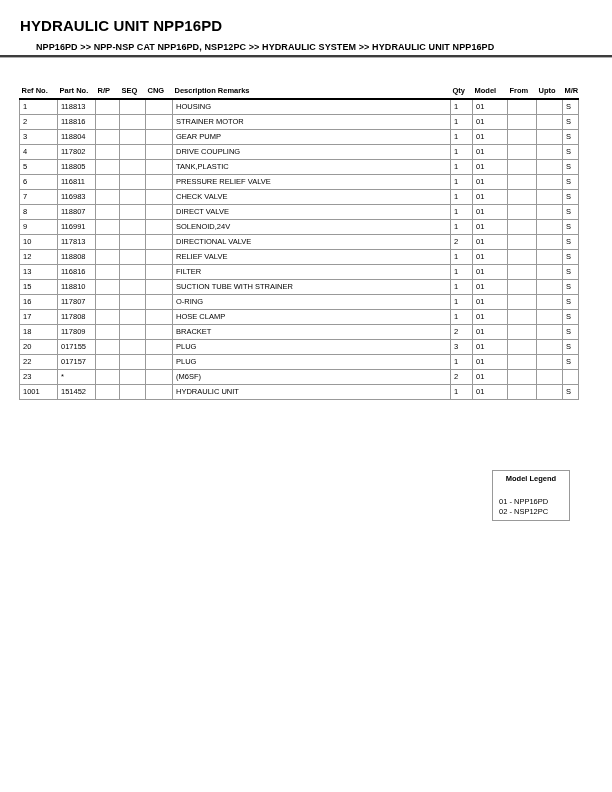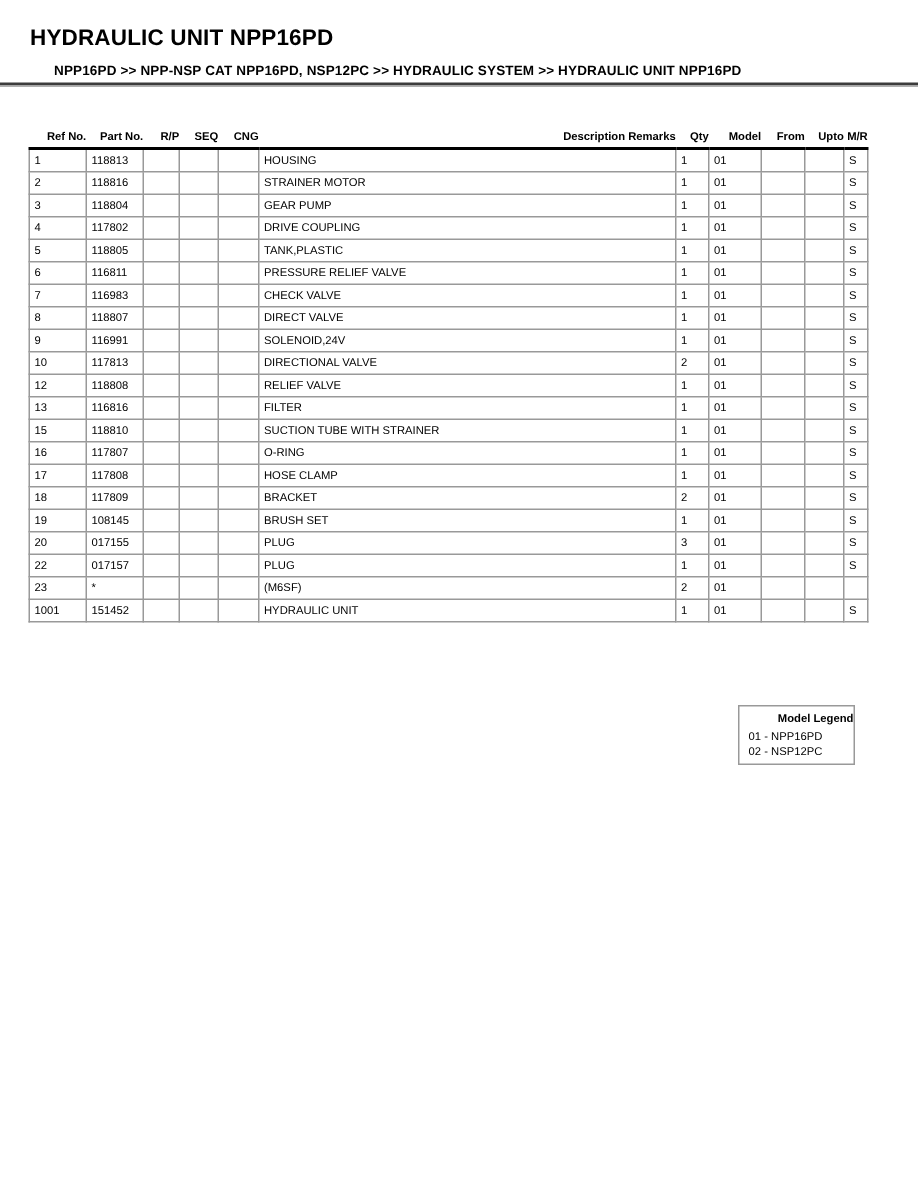--- a/index.html
+++ b/index.html
@@ -30,21 +30,21 @@
   }
   .rule .rule-dark { height:2px; background:#3c3c3c; }
   .rule .rule-light { height:1px; background:#b0b0b0; }
 
   .parts-table {
     position:absolute; left:19px; top:84px; width:559px;
     border-collapse:collapse; table-layout:fixed;
     font-size:7.5px; color:#000;
   }
   .parts-table th {
-    font-weight:bold; text-align:right;
+    font-weight:bold; text-align:left;
     padding:0 0 3px 2px;
     border:none; border-bottom:2.5px solid #000;
     height:15px; vertical-align:bottom;
     white-space:nowrap; overflow:visible;
   }
   .parts-table td {
     border:1px solid #999999;
     height:14.6px;
     padding:0 1px 0 3px;
     white-space:nowrap; overflow:hidden;
@@ -53,22 +53,22 @@
   }
 
   .legend {
     position:absolute; left:492px; top:470px; width:78px;
     border:1px solid #999999;
     padding:3px 0 4px 0;
     font-size:7.5px;
     background:#fff;
   }
   .legend-title {
-    font-weight:bold; text-align:right;
-    margin-bottom:2px;
+    font-weight:bold; text-align:center;
+    margin-bottom:13px;
     line-height:10px;
   }
   .legend-entries { padding-left:6px; }
   .legend-entries div { line-height:9.5px; white-space:nowrap; }
 </style>
 </head>
 <body>
 
 <div class="page">
 
@@ -313,33 +313,20 @@
           <td></td>
           <td></td>
           <td>BRACKET</td>
           <td>2</td>
           <td>01</td>
           <td></td>
           <td></td>
           <td>S</td>
         </tr>
         <tr>
-          <td>19</td>
-          <td>108145</td>
-          <td></td>
-          <td></td>
-          <td></td>
-          <td>BRUSH SET</td>
-          <td>1</td>
-          <td>01</td>
-          <td></td>
-          <td></td>
-          <td>S</td>
-        </tr>
-        <tr>
           <td>20</td>
           <td>017155</td>
           <td></td>
           <td></td>
           <td></td>
           <td>PLUG</td>
           <td>3</td>
           <td>01</td>
           <td></td>
           <td></td>

